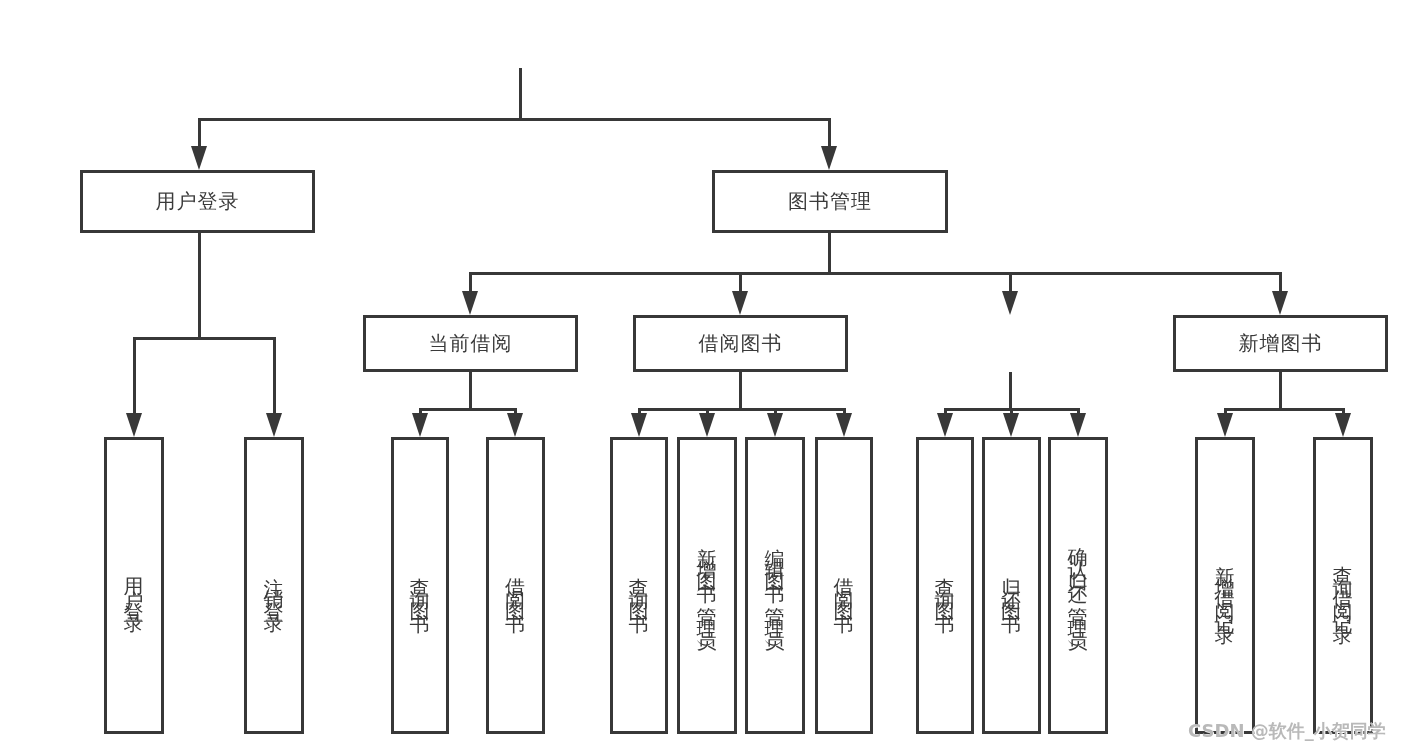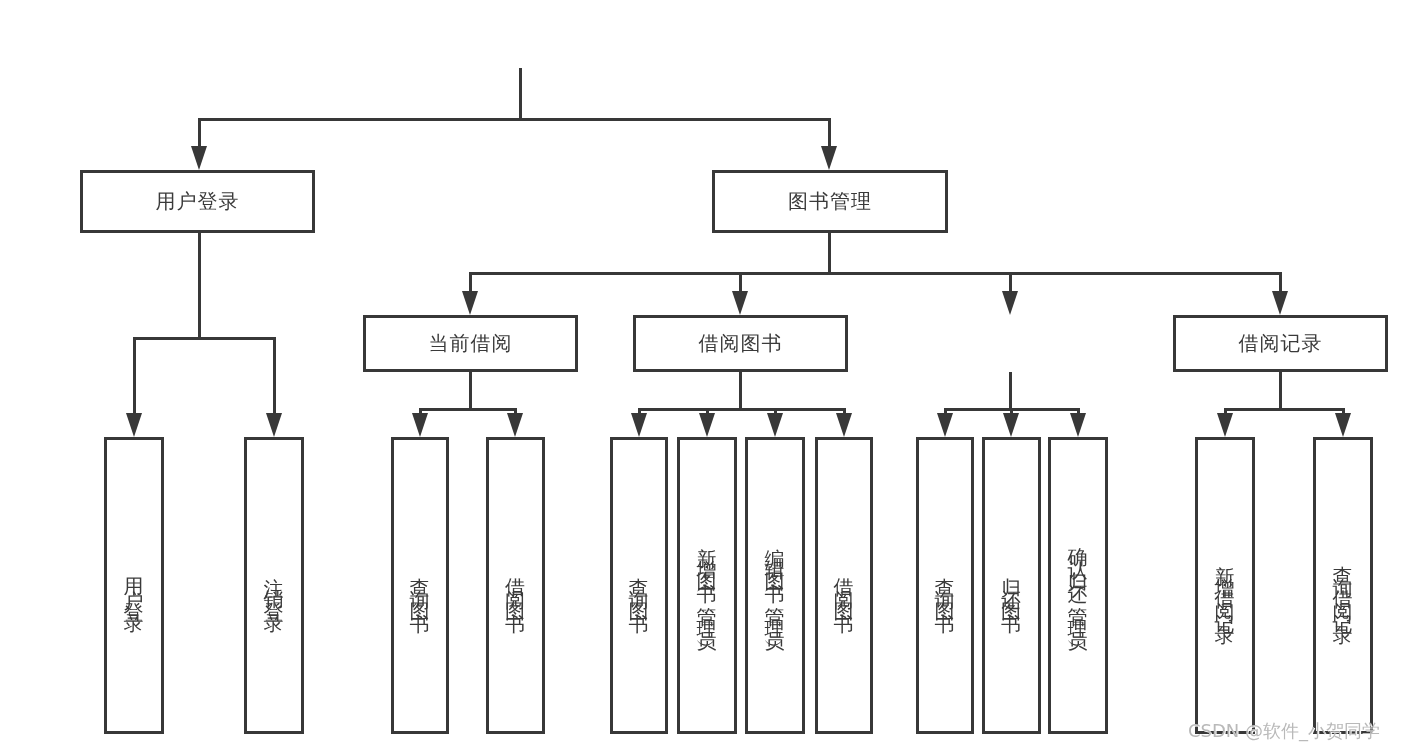--- a/index.html
+++ b/index.html
@@ -50,20 +50,21 @@
     border-top: 24px solid #383838;
   }
   .watermark {
     position: absolute;
     left: 1188px;
     top: 719px;
     font-size: 18px;
     color: #b9b9b9;
     white-space: nowrap;
     text-shadow: 1px 1px 0 #ffffff;
+    font-weight: bold;
   }
 </style>
 </head>
 <body>
 
 <div class="stage">
 
 
   <div class="node" style="left:80px; top:170px; width:235px; height:63px;">
     <span class="lbl">用户登录</span>
@@ -72,21 +73,21 @@
     <span class="lbl">图书管理</span>
   </div>
 
   <div class="node" style="left:363px; top:315px; width:215px; height:57px;">
     <span class="lbl">当前借阅</span>
   </div>
   <div class="node" style="left:633px; top:315px; width:215px; height:57px;">
     <span class="lbl">借阅图书</span>
   </div>
   <div class="node" style="left:1173px; top:315px; width:215px; height:57px;">
-    <span class="lbl">借阅记录</span>
+    <span class="lbl">新增图书</span>
   </div>
 
   <div class="node vert" style="left:104px; top:437px; width:60px; height:297px;">
     <span class="lbl">用户登录</span>
   </div>
   <div class="node vert" style="left:244px; top:437px; width:60px; height:297px;">
     <span class="lbl">注销登录</span>
   </div>
 
   <div class="node vert" style="left:391px; top:437px; width:58px; height:297px;">

